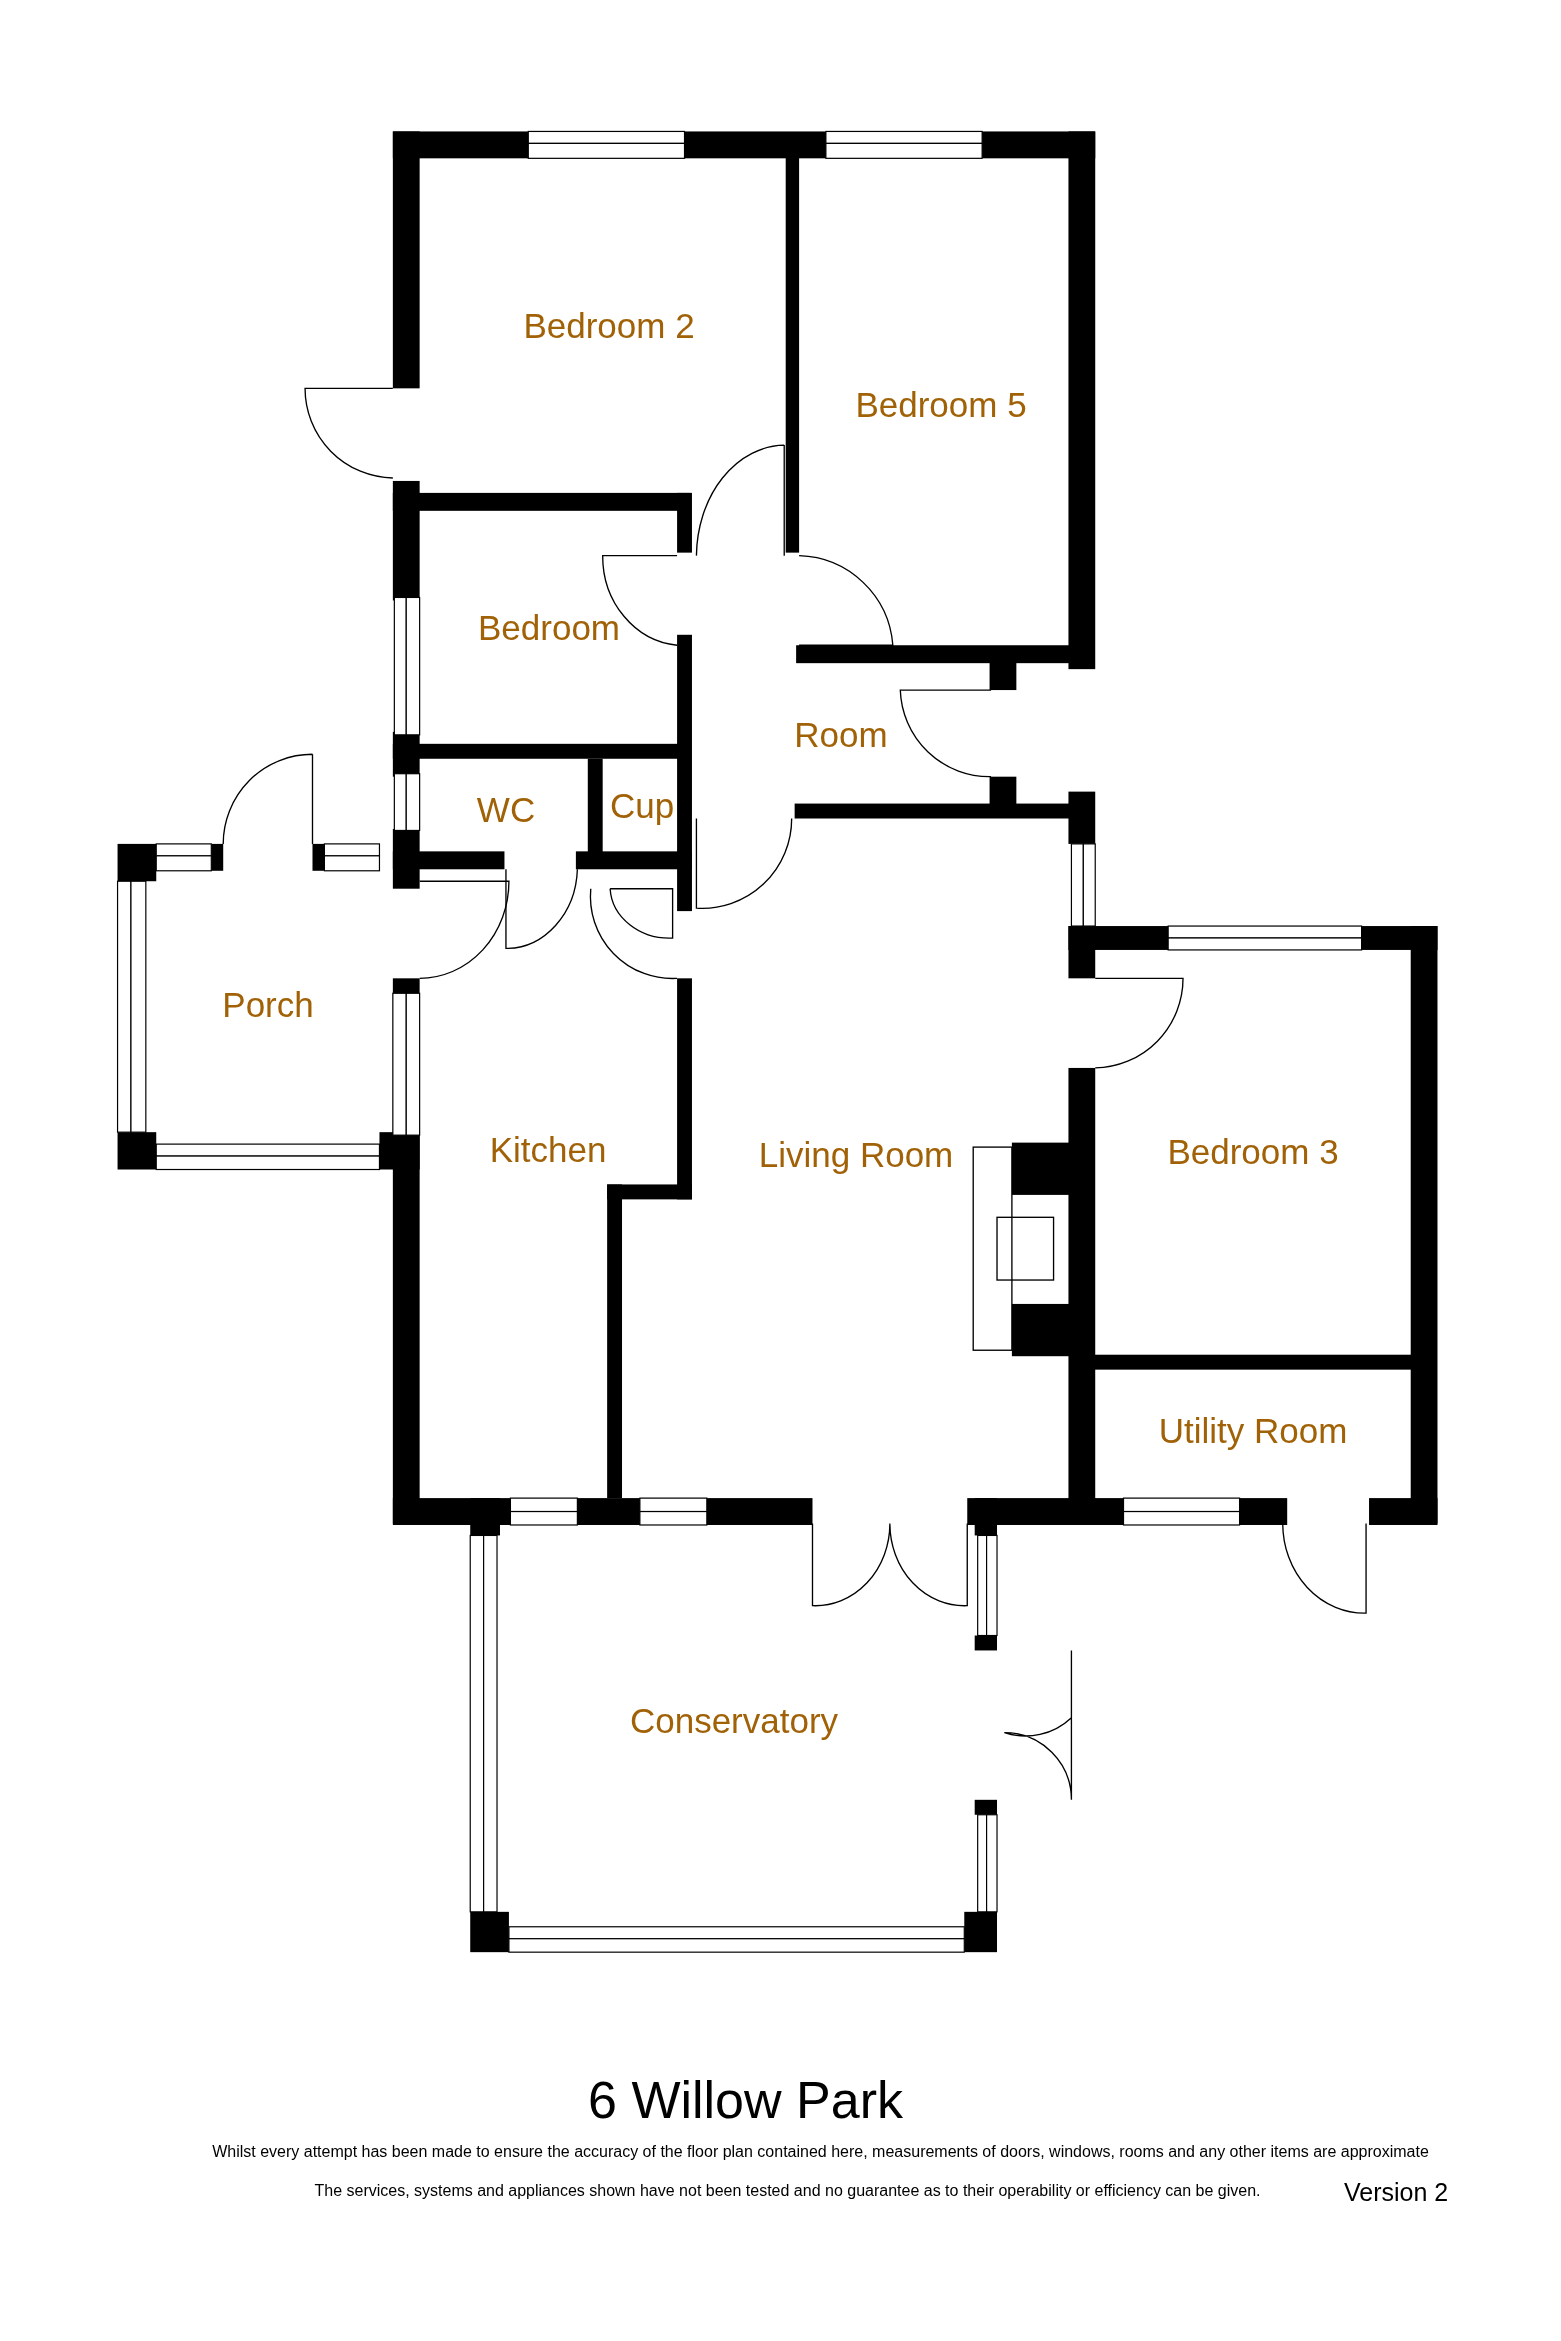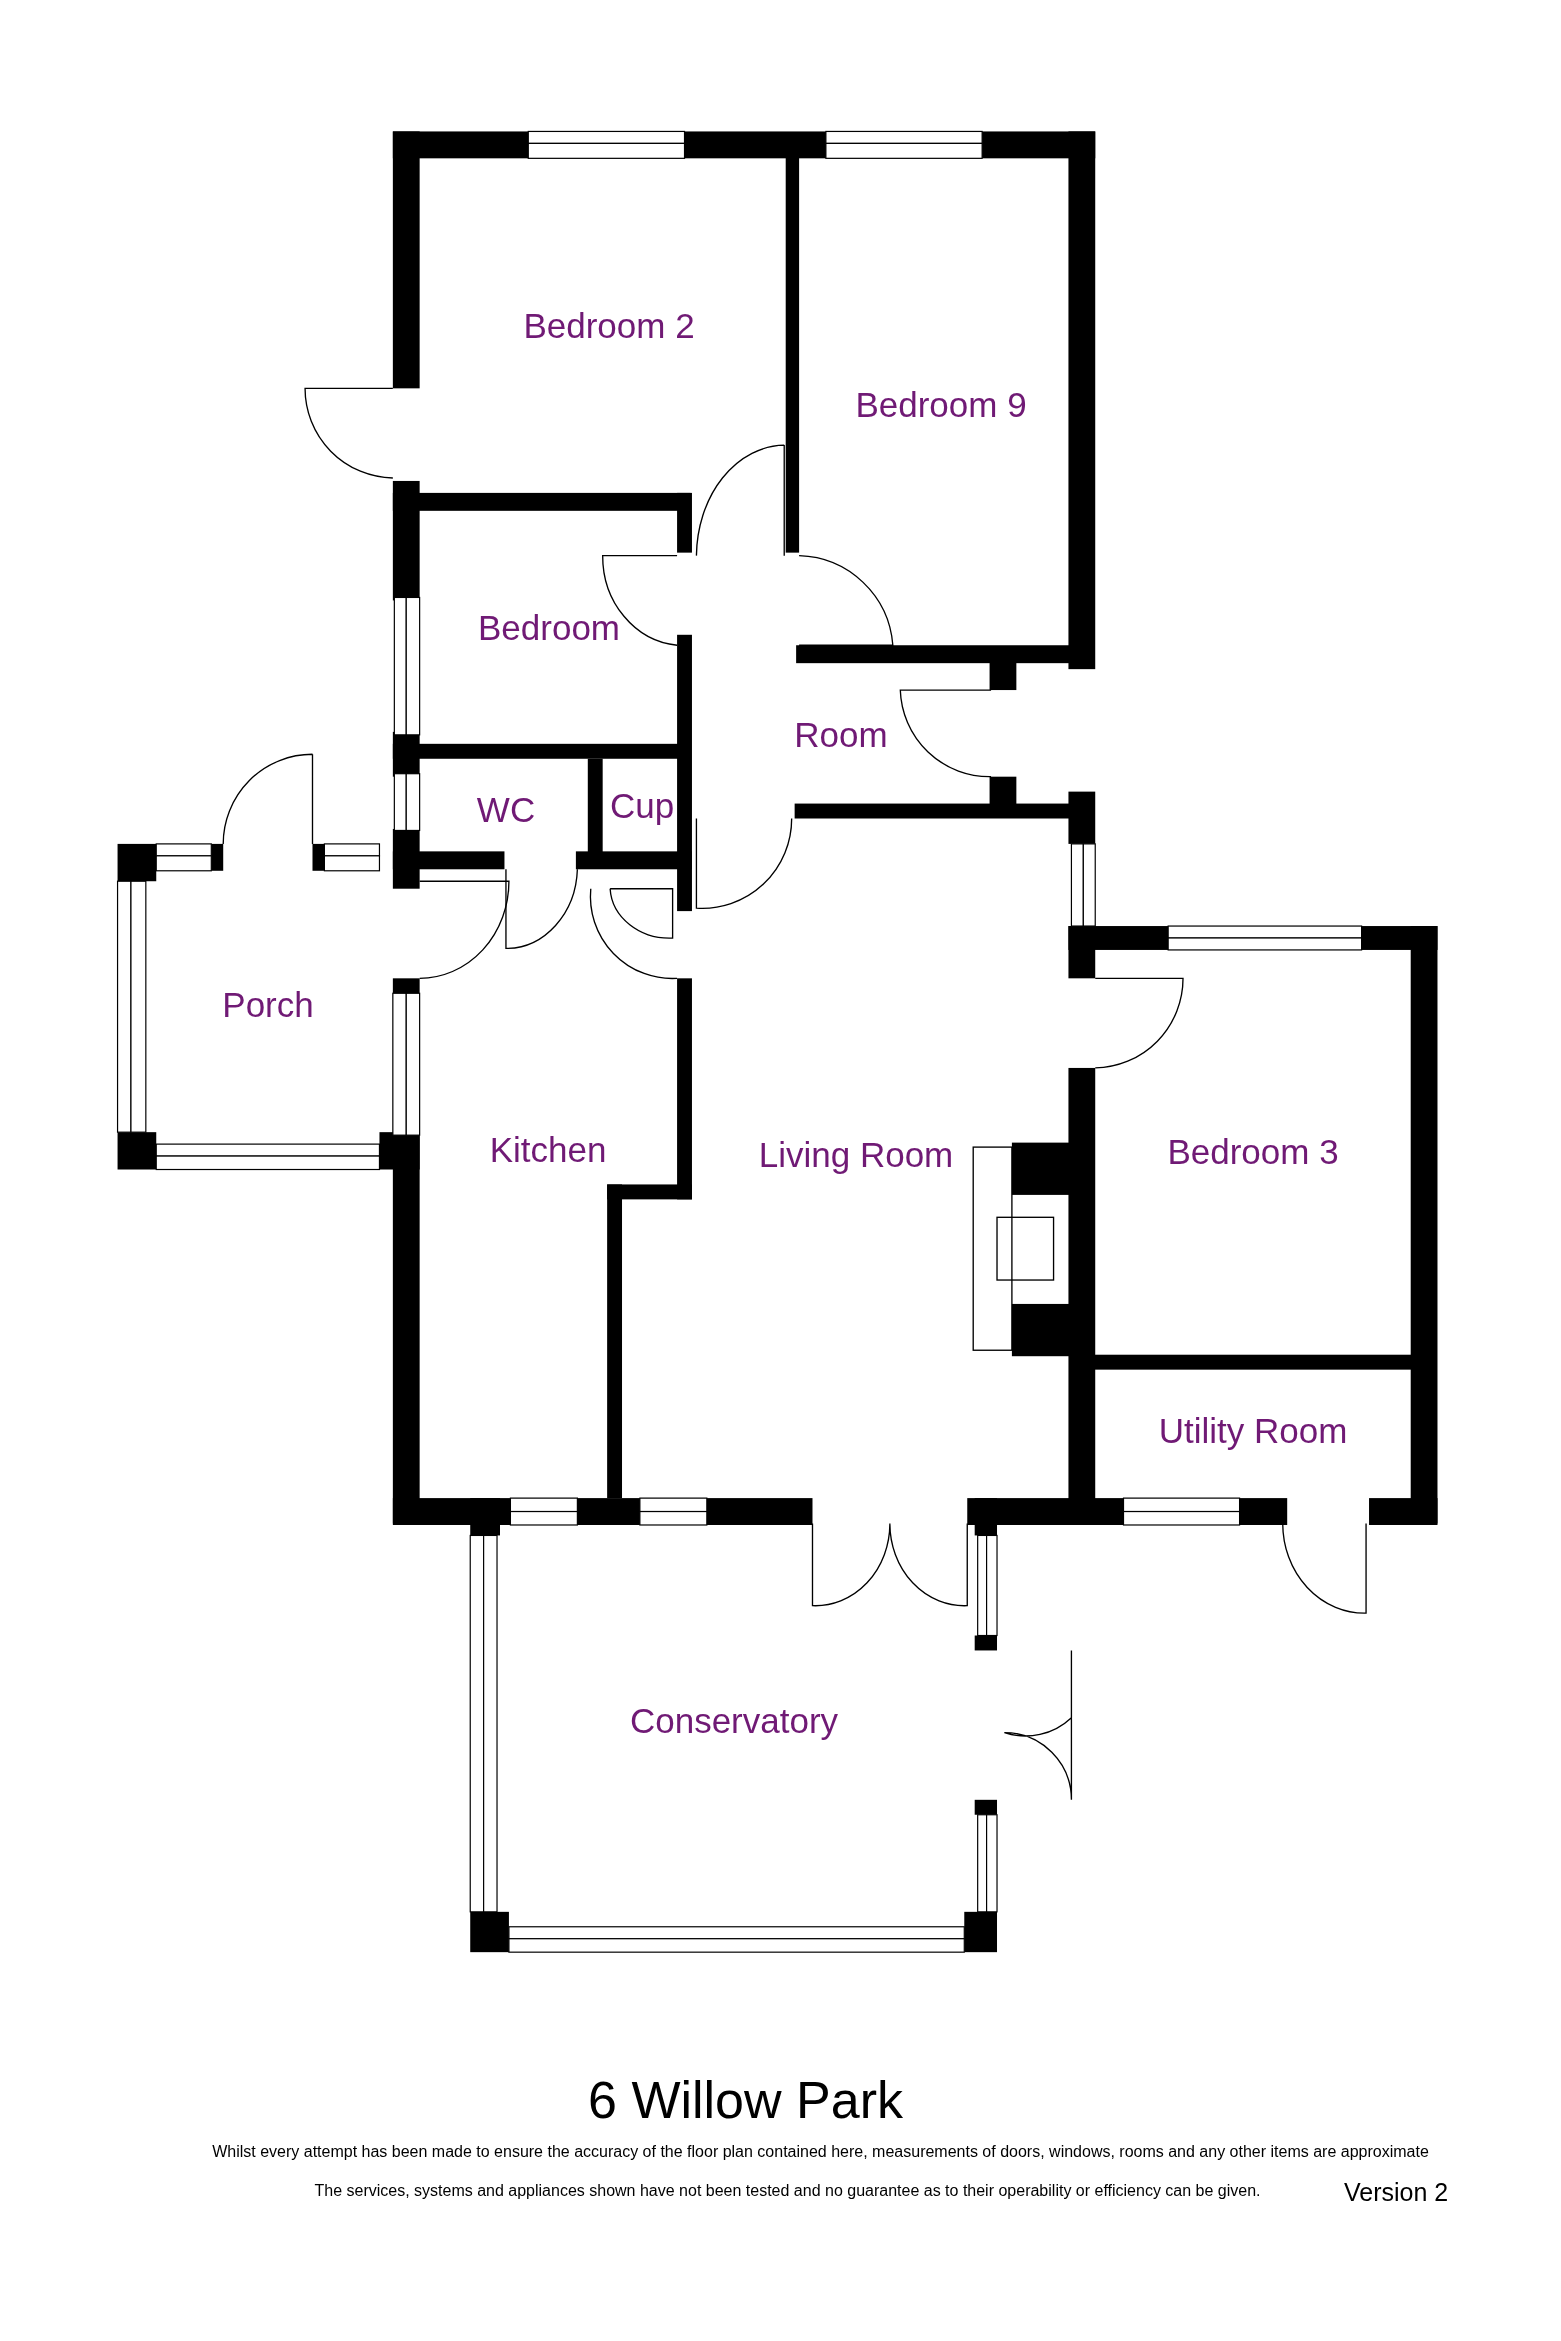--- a/index.html
+++ b/index.html
@@ -1,21 +1,21 @@
 <!DOCTYPE html>
 <html style="font-size:7.5px"><head>
 <meta charset="utf-8">
 <style>
   html,body{margin:0;padding:0;background:#fff;}
   #page{position:relative;width:1561px;height:2342px;background:#fff;overflow:hidden;}
   svg{position:absolute;left:0;top:0;width:1561px;height:2342px;}
   .w{fill:#000;}
   .win{fill:#fff;stroke:#000;stroke-width:0.8;}
   .door{fill:none;stroke:#000;stroke-width:0.9;}
-  .lbl{position:absolute;font-family:"Liberation Sans",sans-serif;color:#701a75;white-space:nowrap;transform:translate(-50%,-50%);}
+  .lbl{position:absolute;font-family:"Liberation Sans",sans-serif;color:#a16207;white-space:nowrap;transform:translate(-50%,-50%);}
   .room{font-size:35px;}
   #title{position:absolute;left:0;width:1491px;top:2070px;text-align:center;font-family:"Liberation Sans",sans-serif;font-size:52px;}
   .disc{position:absolute;left:0;width:1561px;text-align:center;font-family:"Liberation Sans",sans-serif;font-size:16px;padding-left:40px;}
   #version{position:absolute;left:1344px;top:2178px;font-family:"Liberation Sans",sans-serif;font-size:25px;}
 </style>
 </head>
 <body>
 
 <div id="page">
 <svg viewBox="0 0 1049 1568" preserveAspectRatio="none">
@@ -121,21 +121,21 @@
     <path d="M736 655 L795 655 A60 60 0 0 1 736 715"></path>
     <path d="M546 1020 L546 1075 A50 55 0 0 0 598 1020 M650 1020 L650 1075 A50 55 0 0 1 598 1020"></path>
     <path d="M720 1105 L720 1150 A45 45 0 0 1 675 1160 A45 45 0 0 1 720 1205 Z"></path>
     <path d="M862 1020 A55 60 0 0 0 918 1080 L918 1020"></path>
     <rect x="654" y="768" width="26" height="136"></rect>
     <rect x="670" y="815" width="38" height="42"></rect>
   </g>
 </svg>
 
 <div class="lbl room" style="left:609px;top:326px">Bedroom 2</div>
-<div class="lbl room" style="left:941px;top:405px">Bedroom 9</div>
+<div class="lbl room" style="left:941px;top:405px">Bedroom 5</div>
 <div class="lbl room" style="left:549px;top:628px">Bedroom</div>
 <div class="lbl room" style="left:841px;top:735px">Room</div>
 <div class="lbl room" style="left:506px;top:810px">WC</div>
 <div class="lbl room" style="left:642px;top:806px">Cup</div>
 <div class="lbl room" style="left:268px;top:1005px">Porch</div>
 <div class="lbl room" style="left:548px;top:1150px">Kitchen</div>
 <div class="lbl room" style="left:856px;top:1155px">Living Room</div>
 <div class="lbl room" style="left:1253px;top:1152px">Bedroom 3</div>
 <div class="lbl room" style="left:1253px;top:1431px">Utility Room</div>
 <div class="lbl room" style="left:734px;top:1721px">Conservatory</div>

